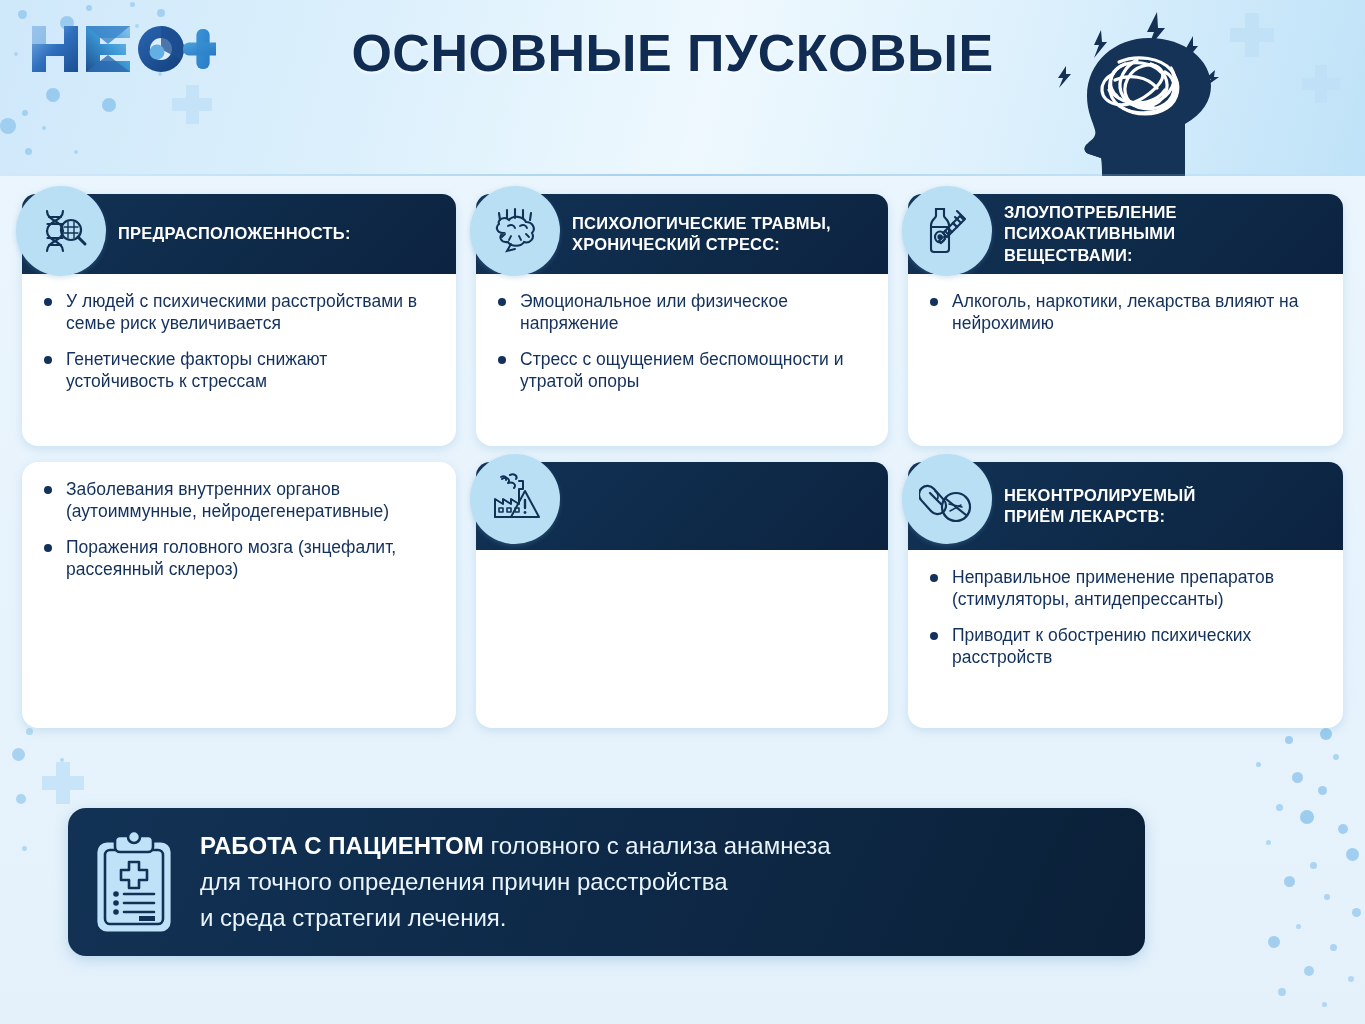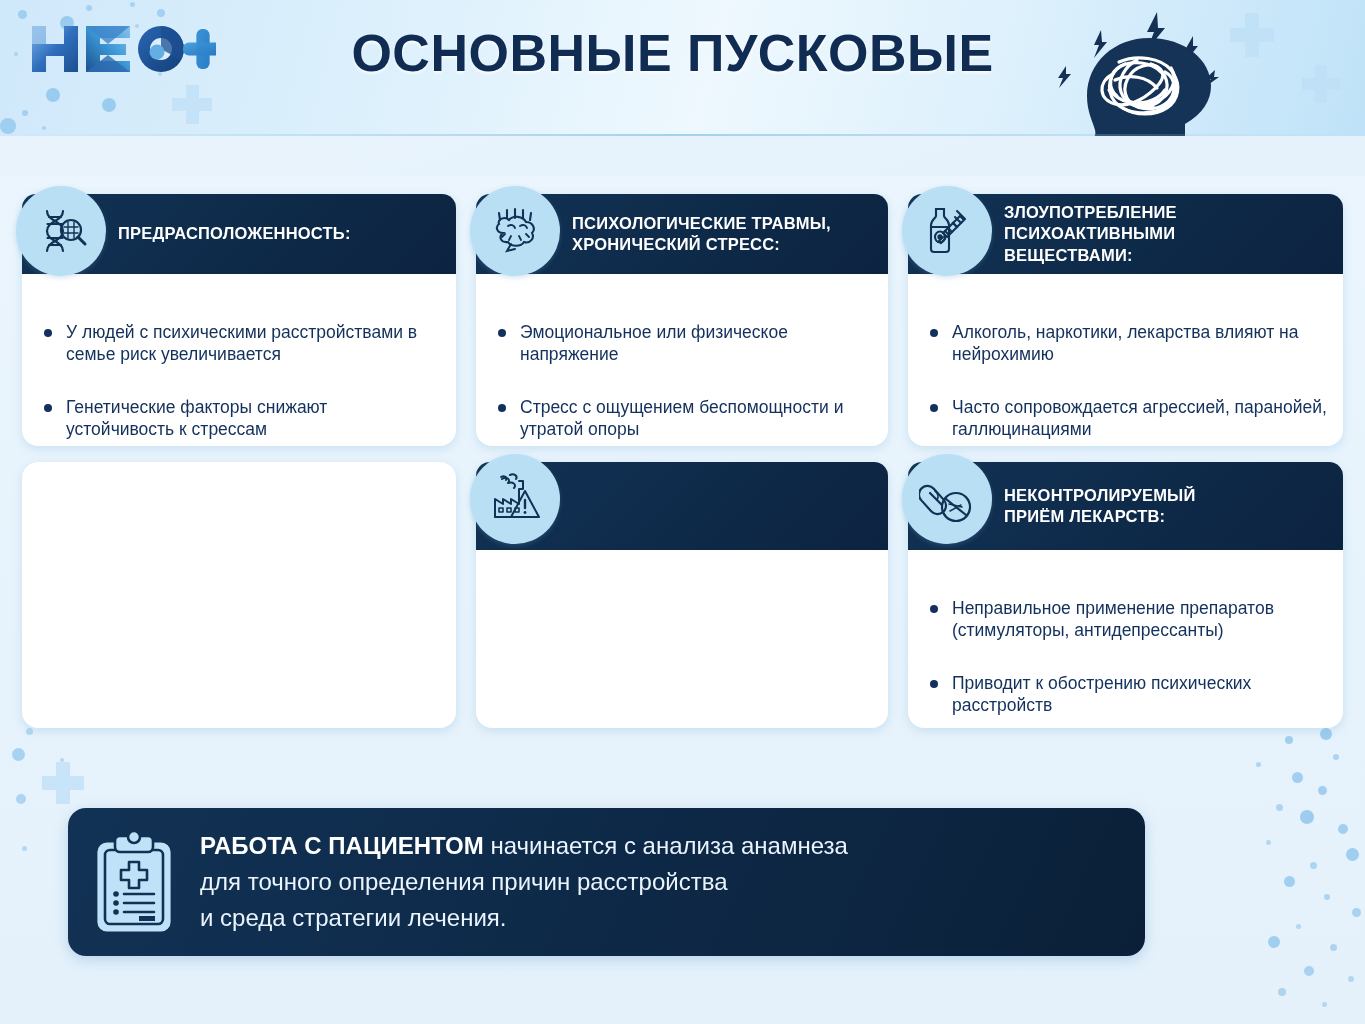--- a/index.html
+++ b/index.html
@@ -8,21 +8,21 @@
     font-family:"Liberation Sans","DejaVu Sans",sans-serif;
     background:#eaf4fc;
     position:relative;
   }
 
   
   .page{position:absolute;inset:0;width:1365px;height:1024px;overflow:hidden;
         background:linear-gradient(160deg,#e9f4fd 0%,#e6f2fb 40%,#e9f4fd 100%);}
 
   
-  .header{position:absolute;left:0;top:0;width:1365px;height:136px;
+  .header{position:absolute;left:0;top:0;width:1365px;height:176px;
     background:linear-gradient(105deg,#cfe8fa 0%,#dcf0fc 28%,#eef8fe 52%,#dcf0fc 74%,#bfe2f8 100%);
     overflow:hidden;}
   .header:after{content:"";position:absolute;left:0;bottom:0;width:100%;height:2px;
     background:linear-gradient(90deg,rgba(150,200,235,.0),rgba(140,195,232,.75),rgba(150,200,235,.0));}
 
   
   .logo{position:absolute;left:26px;top:16px;width:190px;height:66px;}
   .logo svg{display:block;}
 
   
@@ -63,21 +63,21 @@
     box-shadow:0 2px 5px rgba(90,150,195,.25);}
   .icon-badge svg{display:block;}
 
   .card-title{position:relative;z-index:2;margin-left:96px;padding-right:12px;
     color:#ffffff;font-weight:bold;font-size:16.5px;line-height:1.28;
     letter-spacing:.2px;text-transform:uppercase;white-space:pre-line;}
 
   .card-body{padding:16px 16px 10px 18px;}
   .bullets{list-style:none;margin:0;padding:0;}
   .bullets li{position:relative;padding-left:26px;margin-bottom:14px;
-    color:#13315c;font-size:17.5px;line-height:1.26;font-weight:500;margin-top:31px;}
+    color:#13315c;font-size:17.5px;line-height:1.26;font-weight:500;}
   .bullets li:last-child{margin-bottom:0;}
   .bullets li:before{content:"";position:absolute;left:4px;top:8px;
     width:8px;height:8px;border-radius:50%;background:#13315c;}
 
   
   .banner{position:absolute;left:68px;top:632px;width:1077px;height:148px;
     border-radius:18px;
     background:linear-gradient(115deg,#123255 0%,#0e2a49 45%,#0b2038 100%);
     box-shadow:0 4px 14px rgba(100,160,205,.35);
     display:flex;align-items:center;}
@@ -305,26 +305,31 @@
               <path d="M24 34 l-4 4 l2 2 l4 -4"></path>
             </svg>
           </div>
           <div class="card-title">ЗЛОУПОТРЕБЛЕНИЕ
 ПСИХОАКТИВНЫМИ
 ВЕЩЕСТВАМИ:</div>
         </div>
         <div class="card-body">
           <ul class="bullets">
             <li>Алкоголь, наркотики, лекарства влияют на нейрохимию</li>
-            <li>Часто сопровождается агрессией, паранойей, галлюцинациями</li>
           </ul>
         </div>
       </div>
 
       <div class="card r2">
+        <div class="card-body">
+          <ul class="bullets">
+            <li>Заболевания внутренних органов (аутоиммунные, нейродегенеративные)</li>
+            <li>Поражения головного мозга (знцефалит, рассеянный склероз)</li>
+          </ul>
+        </div>
       </div>
 
       <div class="card r2">
         <div class="card-head">
           <div class="icon-badge">
             <svg width="56" height="56" viewBox="0 0 56 56" fill="none" stroke="#123255" stroke-width="2" stroke-linecap="round" stroke-linejoin="round">
               <path d="M15 8 c5 -3 9 1 6 4 c5 -2 9 2 6 5 M23 4 c4 -2 8 1 6 4"></path>
               <path d="M14 6 c3 -2 6 0 5 3"></path>
               <path d="M8 46 V28 l8 5 v-5 l8 5 v-5 l8 5 V18 h4 v-8 h-4"></path>
               <path d="M8 46 h26"></path>
@@ -372,21 +377,21 @@
           <path d="M38 32 h10 v8 h8 v10 h-8 v8 h-10 v-8 h-8 V40 h8 Z" fill="none" stroke="#123255" stroke-width="2.6"></path>
           <circle cx="25" cy="64" r="2.8" fill="#123255" stroke="none"></circle>
           <circle cx="25" cy="73" r="2.8" fill="#123255" stroke="none"></circle>
           <circle cx="25" cy="82" r="2.8" fill="#123255" stroke="none"></circle>
           <path d="M33 64 h30 M33 73 h30 M33 82 h30" stroke="#123255" stroke-width="2.6"></path>
           <rect x="48" y="86" width="16" height="5" fill="#123255" stroke="none"></rect>
         </svg>
       </div>
       <div class="banner-text">
         <div>
-          <b>РАБОТА С ПАЦИЕНТОМ</b><span> начинается с анализа анамнеза</span>
+          <b>РАБОТА С ПАЦИЕНТОМ</b><span> головного с анализа анамнеза</span>
         </div>
         <div>для точного определения причин расстройства</div>
         <div>и среда стратегии лечения.</div>
       </div>
     </div>
 
   </div>
 </div>
 
 </body></html>

